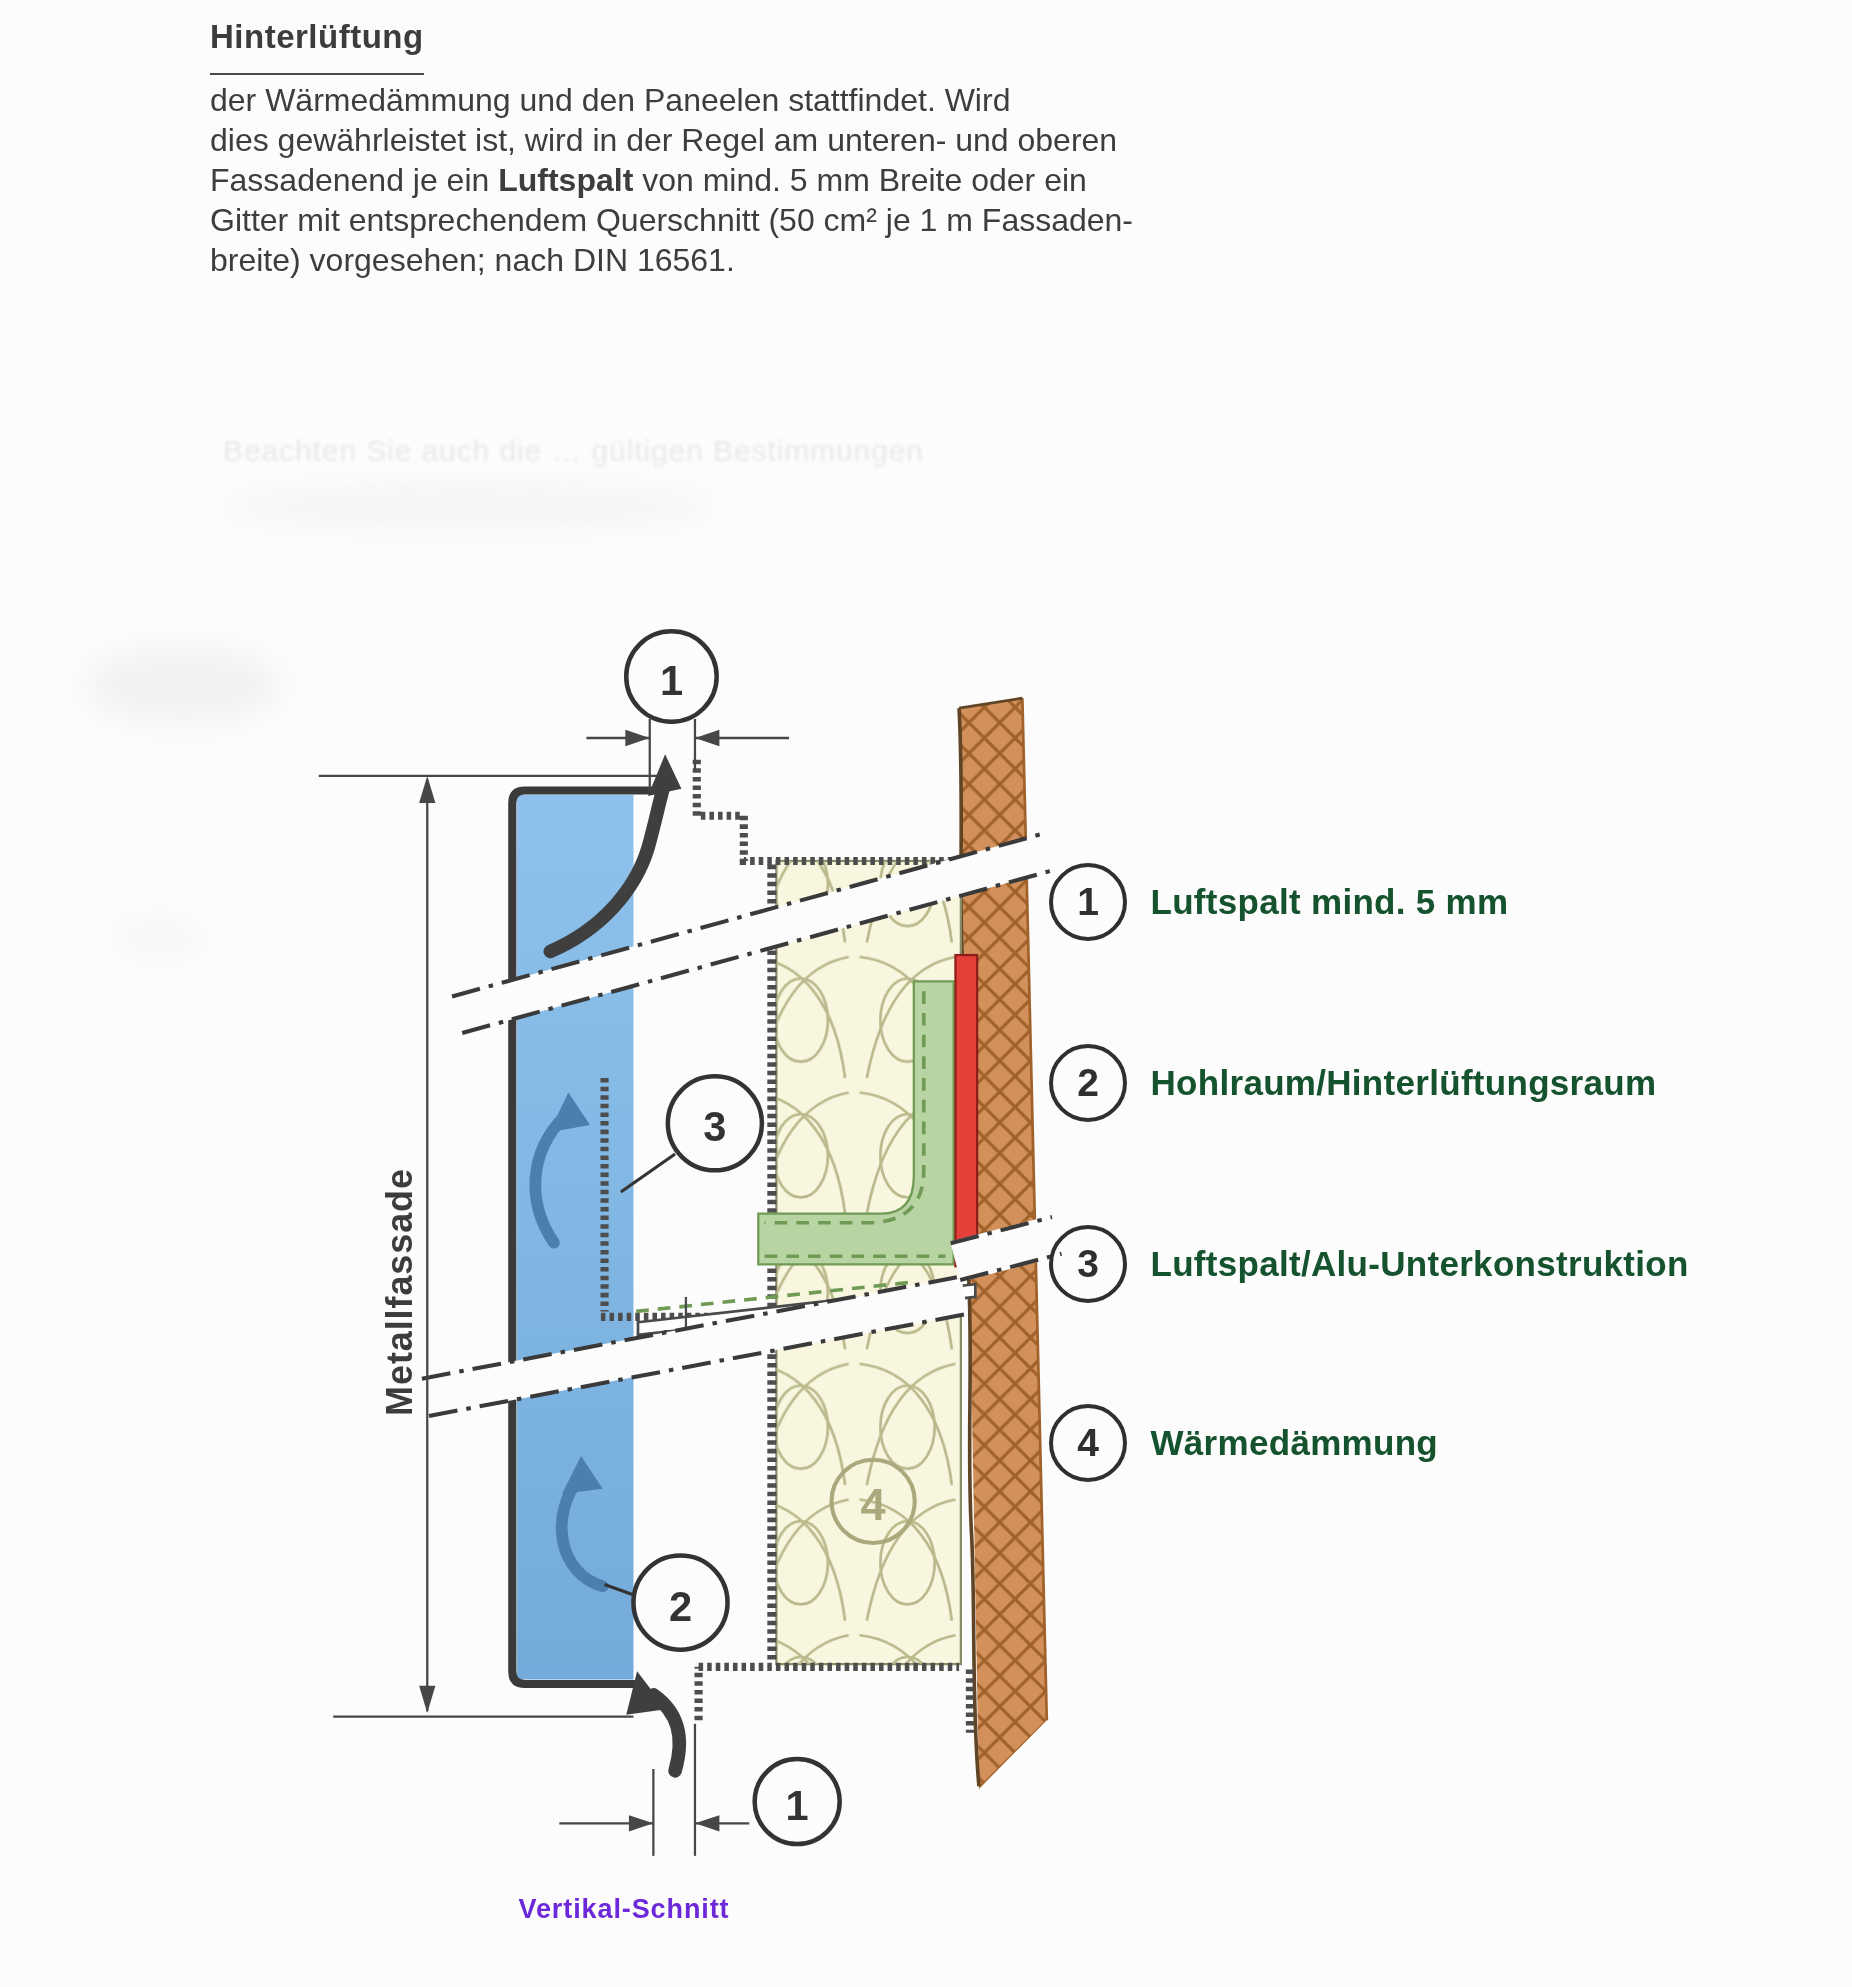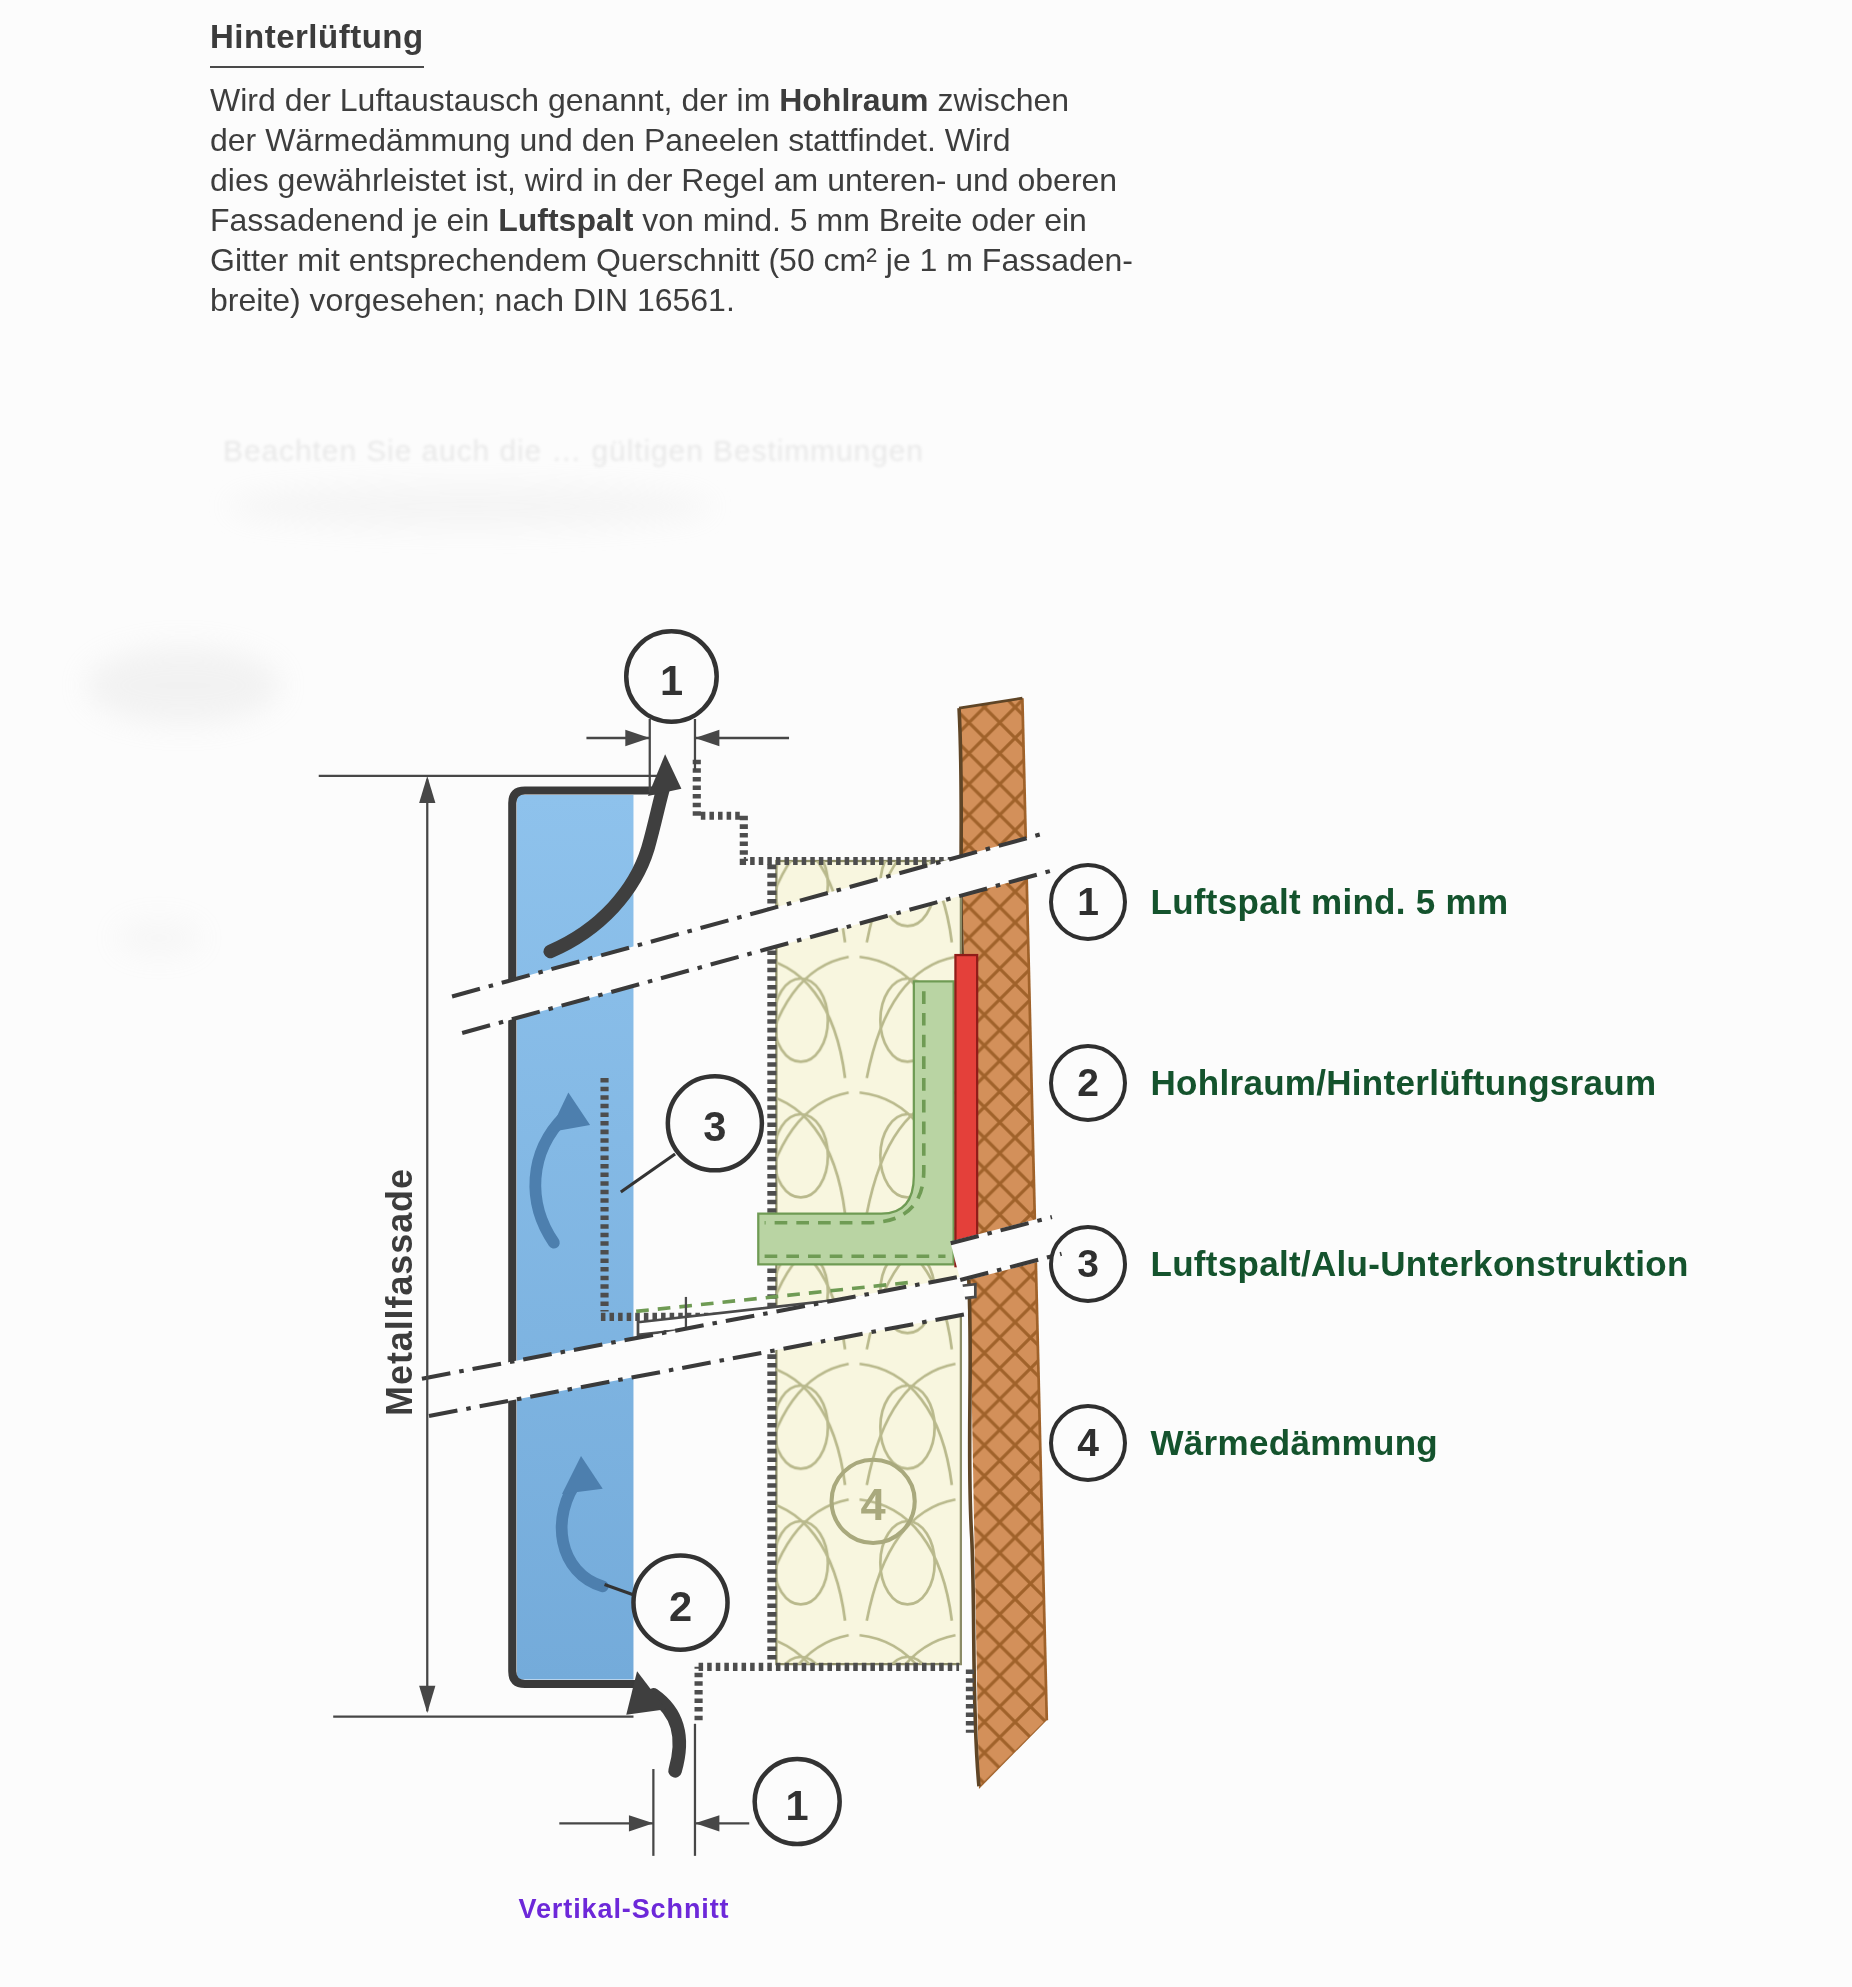--- a/index.html
+++ b/index.html
@@ -6,21 +6,21 @@
     --page-bg:#fcfcfc; --ink:#3a3a3a; --text:#3d3d3d;
   }
   html,body{margin:0;padding:0;}
   body{
     width:1853px;height:1987px;position:relative;overflow:hidden;
     background:var(--page-bg);
     font-family:"Liberation Sans", sans-serif;color:var(--text);
   }
   .heading{
     position:absolute;left:210px;top:18px;font-size:33px;font-weight:700;
-    color:#3c3c3c;border-bottom:2.7px solid #4a4a4a;padding-bottom:10px;letter-spacing:0.5px;
+    color:#3c3c3c;border-bottom:2.7px solid #4a4a4a;padding-bottom:17px;letter-spacing:0.5px;
   }
   .para{position:absolute;left:210px;top:80px;font-size:32px;line-height:40px;color:#3d3d3d;}
   .para .b{font-weight:700;}
   .faded{
     position:absolute;left:223px;top:434px;font-size:30px;color:#777;
     opacity:.15;filter:blur(1.4px);letter-spacing:0.9px;white-space:nowrap;
   }
   .blob{position:absolute;background:#cfcfcf;filter:blur(14.5px);border-radius:50%;}
   .blob1{left:86px;top:647px;width:194px;height:77px;opacity:.22;}
   .blob2{left:226px;top:485px;width:488px;height:43px;opacity:.16;}
@@ -51,21 +51,20 @@
 </style>
 </head>
 <body>
 
 <div class="blob blob1"></div>
 <div class="blob blob2"></div>
 <div class="blob blob3"></div>
 
 <div class="heading">Hinterlüftung</div>
 <div class="para">
-  <div><span>Wird der Luftaustausch genannt, der im </span><span class="b">Hohlraum</span><span> zwischen</span></div>
   <div><span>der Wärmedämmung und den Paneelen stattfindet. Wird</span></div>
   <div><span>dies gewährleistet ist, wird in der Regel am unteren- und oberen</span></div>
   <div><span>Fassadenend je ein </span><span class="b">Luftspalt</span><span> von mind. 5 mm Breite oder ein</span></div>
   <div><span>Gitter mit entsprechendem Querschnitt (50 cm² je 1 m Fassaden-</span></div>
   <div><span>breite) vorgesehen; nach DIN 16561.</span></div>
 </div>
 <div class="faded">Beachten Sie auch die … gültigen Bestimmungen</div>
 
 <svg class="diagram" viewBox="0 0 2048 2197">
   <defs>

